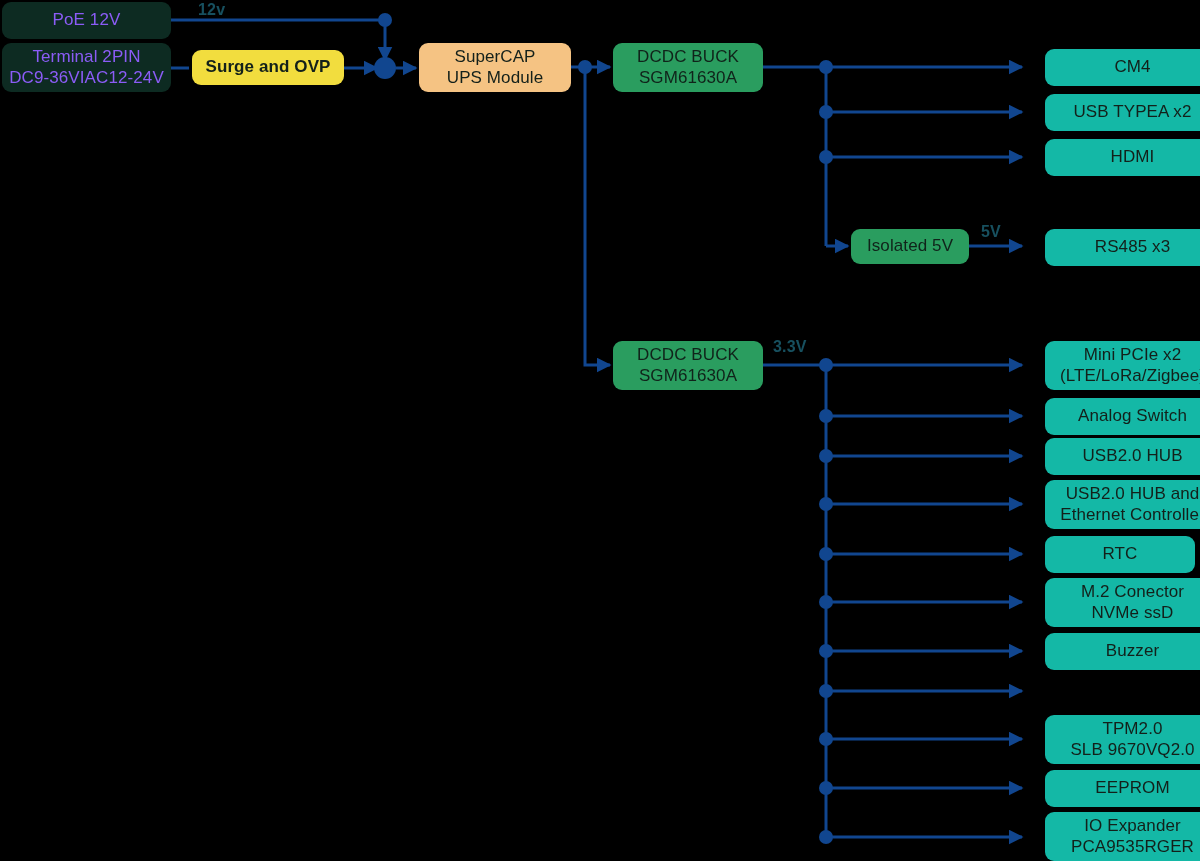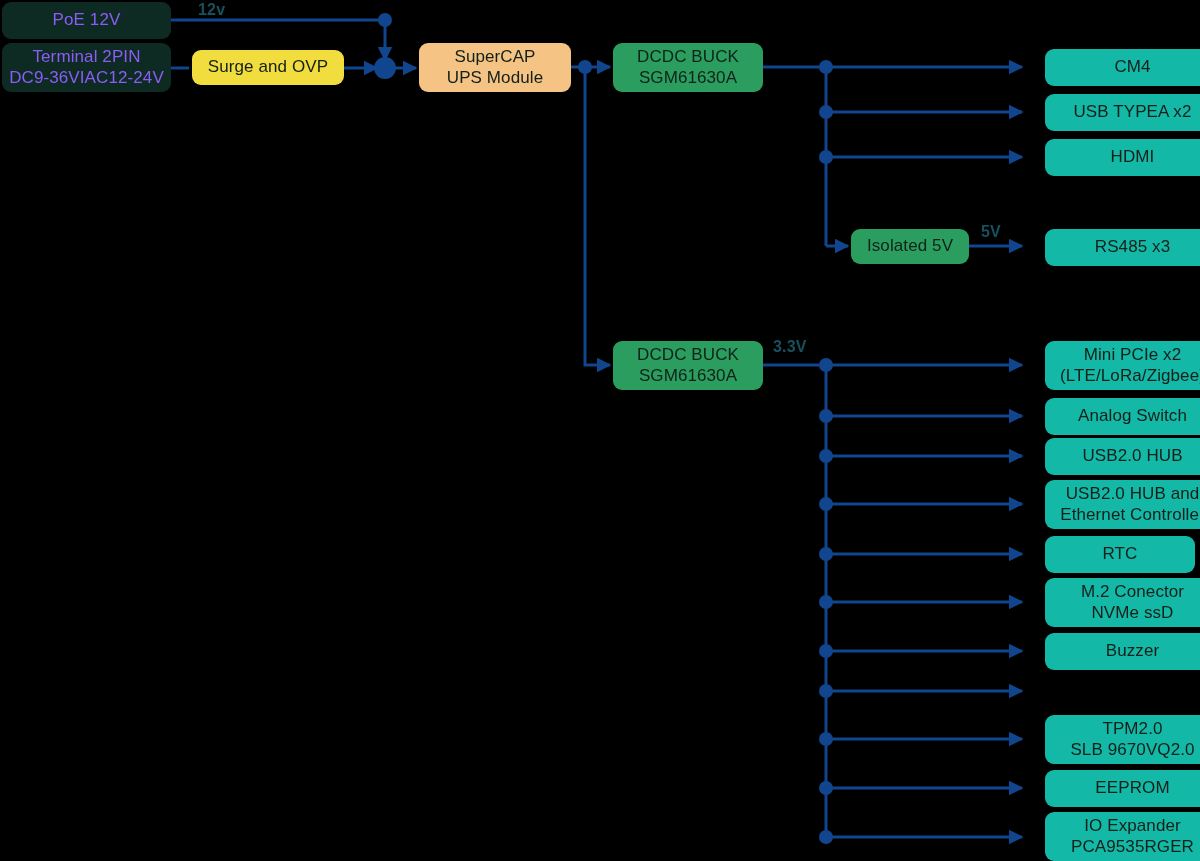--- a/index.html
+++ b/index.html
@@ -20,21 +20,21 @@
     line-height:1.18;
     font-size:17px;
     letter-spacing:.1px;
     padding:2px 6px;
     white-space:pre-line;
   }
   .blk.two{line-height:1.2;}
 
   
   .dark  {background:#0d2b22;color:#8b5cf6;}
-  .yellow{background:#f2dd3e;color:#13201a;}
+  .yellow{background:#f2dd3e;color:#13201a;font-weight:bold;}
   .orange{background:#f5c383;color:#13201a;}
   .mgreen{background:#2a9d5f;color:#10231a;}
   .lgreen{background:#14b8a6;color:#13201a;margin-left:20px;}
 
   .vlabel{
     position:absolute;
     color:#17505f;
     font-size:16px;
     font-weight:700;
     letter-spacing:.2px;

